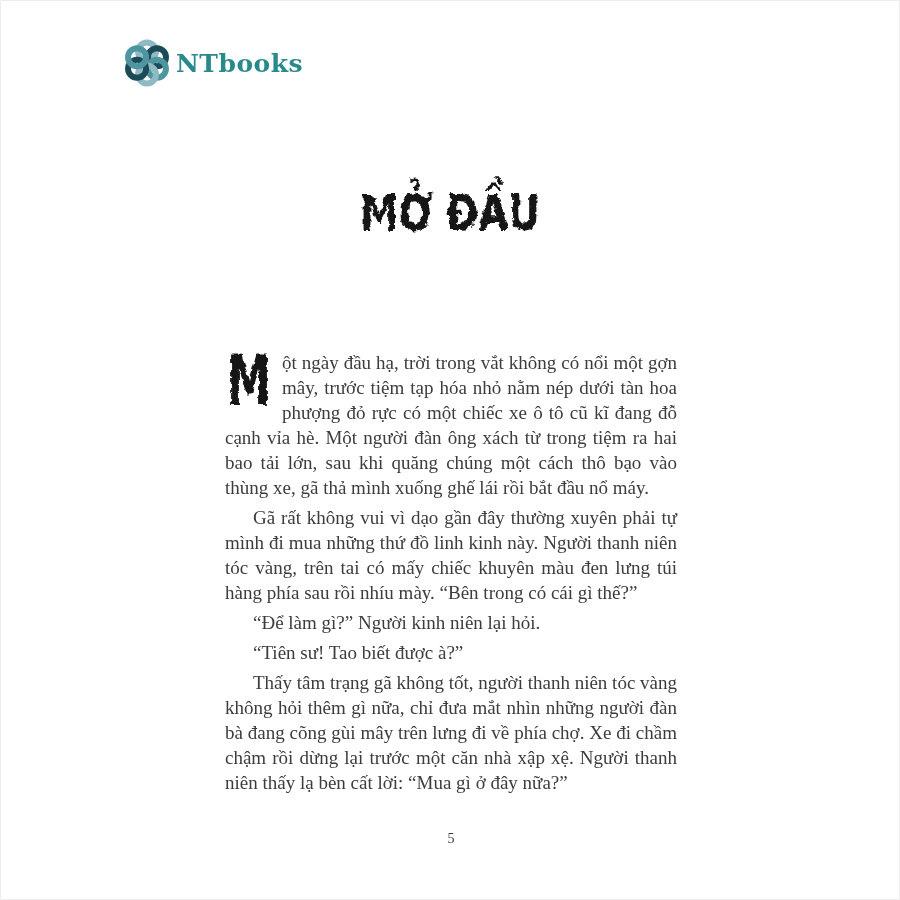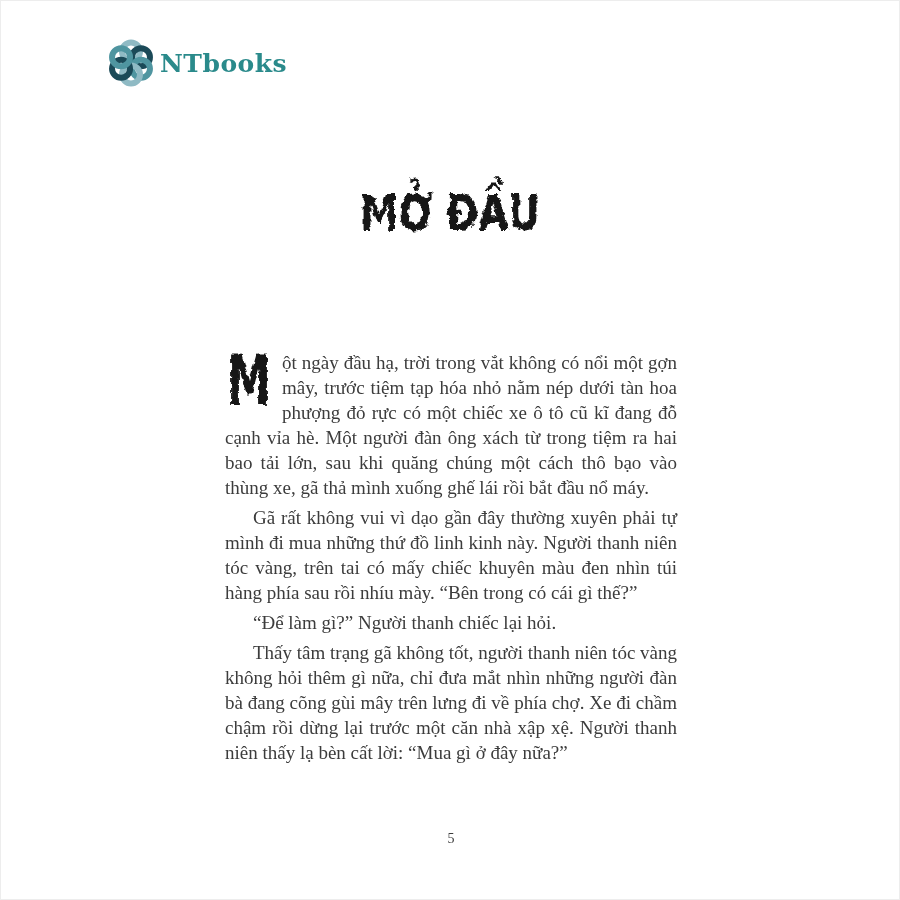--- a/index.html
+++ b/index.html
@@ -1,21 +1,21 @@
 <!DOCTYPE html>
 <html><head>
 <meta charset="utf-8">
 <style>
   html,body{margin:0;padding:0;background:#ffffff;}
   .canvas{position:relative;width:900px;height:900px;background:#ffffff;overflow:hidden;
           font-family:"Liberation Serif",serif;}
   .frame{position:absolute;inset:0;border:1px solid #ededed;pointer-events:none;}
 
   
-  .logo{position:absolute;left:108px;top:38px;display:flex;align-items:center;gap:6px;}
+  .logo{position:absolute;left:124px;top:38px;display:flex;align-items:center;gap:6px;}
   .logo-text{font-family:"DejaVu Serif",serif;font-weight:bold;font-size:25px;
              letter-spacing:0.5px;color:#2a8a8b;}
 
   
   .title-svg{position:absolute;left:224px;top:168px;}
   .title-text{font-family:"DejaVu Sans",sans-serif;font-weight:bold;}
 
   
   .content{position:absolute;left:225px;top:350px;width:452px;
            font-size:19px;line-height:25px;color:#3c3c3c;text-align:justify;}
@@ -58,20 +58,21 @@
   <svg class="title-svg" width="452" height="80" viewBox="0 0 452 80">
     <text class="title-text" x="226" y="62" text-anchor="middle" font-size="50" textLength="180" lengthAdjust="spacingAndGlyphs" filter="url(#roughen)" fill="#171717">MỞ ĐẦU</text>
   </svg>
 
   <div class="content">
     <p class="para first">
       <svg class="dropcap-svg" width="48" height="56" viewBox="0 0 48 56">
         <text class="dropcap-text" x="24" y="52" text-anchor="middle" font-size="68" textLength="44" lengthAdjust="spacingAndGlyphs" filter="url(#roughen)" fill="#171717">M</text>
       </svg><span>ột ngày đầu hạ, trời trong vắt không có nổi một gợn mây, trước tiệm tạp hóa nhỏ nằm nép dưới tàn hoa phượng đỏ rực có một chiếc xe ô tô cũ kĩ đang đỗ cạnh vỉa hè. Một người đàn ông xách từ trong tiệm ra hai bao tải lớn, sau khi quăng chúng một cách thô bạo vào thùng xe, gã thả mình xuống ghế lái rồi bắt đầu nổ máy.</span>
     </p>
-    <p class="para">Gã rất không vui vì dạo gần đây thường xuyên phải tự mình đi mua những thứ đồ linh kinh này. Người thanh niên tóc vàng, trên tai có mấy chiếc khuyên màu đen nhìn túi hàng phía sau rồi nhíu mày. “Bên trong có cái gì thế?”</p>
-    <p class="para">“Để làm gì?” Người thanh chiếc lại hỏi.</p>
+    <p class="para">Gã rất không vui vì dạo gần đây thường xuyên phải tự mình đi mua những thứ đồ linh kinh này. Người thanh niên tóc vàng, trên tai có mấy chiếc khuyên màu đen lưng túi hàng phía sau rồi nhíu mày. “Bên trong có cái gì thế?”</p>
+    <p class="para">“Để làm gì?” Người kinh niên lại hỏi.</p>
+    <p class="para">“Tiên sư! Tao biết được à?”</p>
     <p class="para">Thấy tâm trạng gã không tốt, người thanh niên tóc vàng không hỏi thêm gì nữa, chỉ đưa mắt nhìn những người đàn bà đang cõng gùi mây trên lưng đi về phía chợ. Xe đi chầm chậm rồi dừng lại trước một căn nhà xập xệ. Người thanh niên thấy lạ bèn cất lời: “Mua gì ở đây nữa?”</p>
   </div>
 
   <div class="page-num">5</div>
 
 </div>
 
 </body></html>

